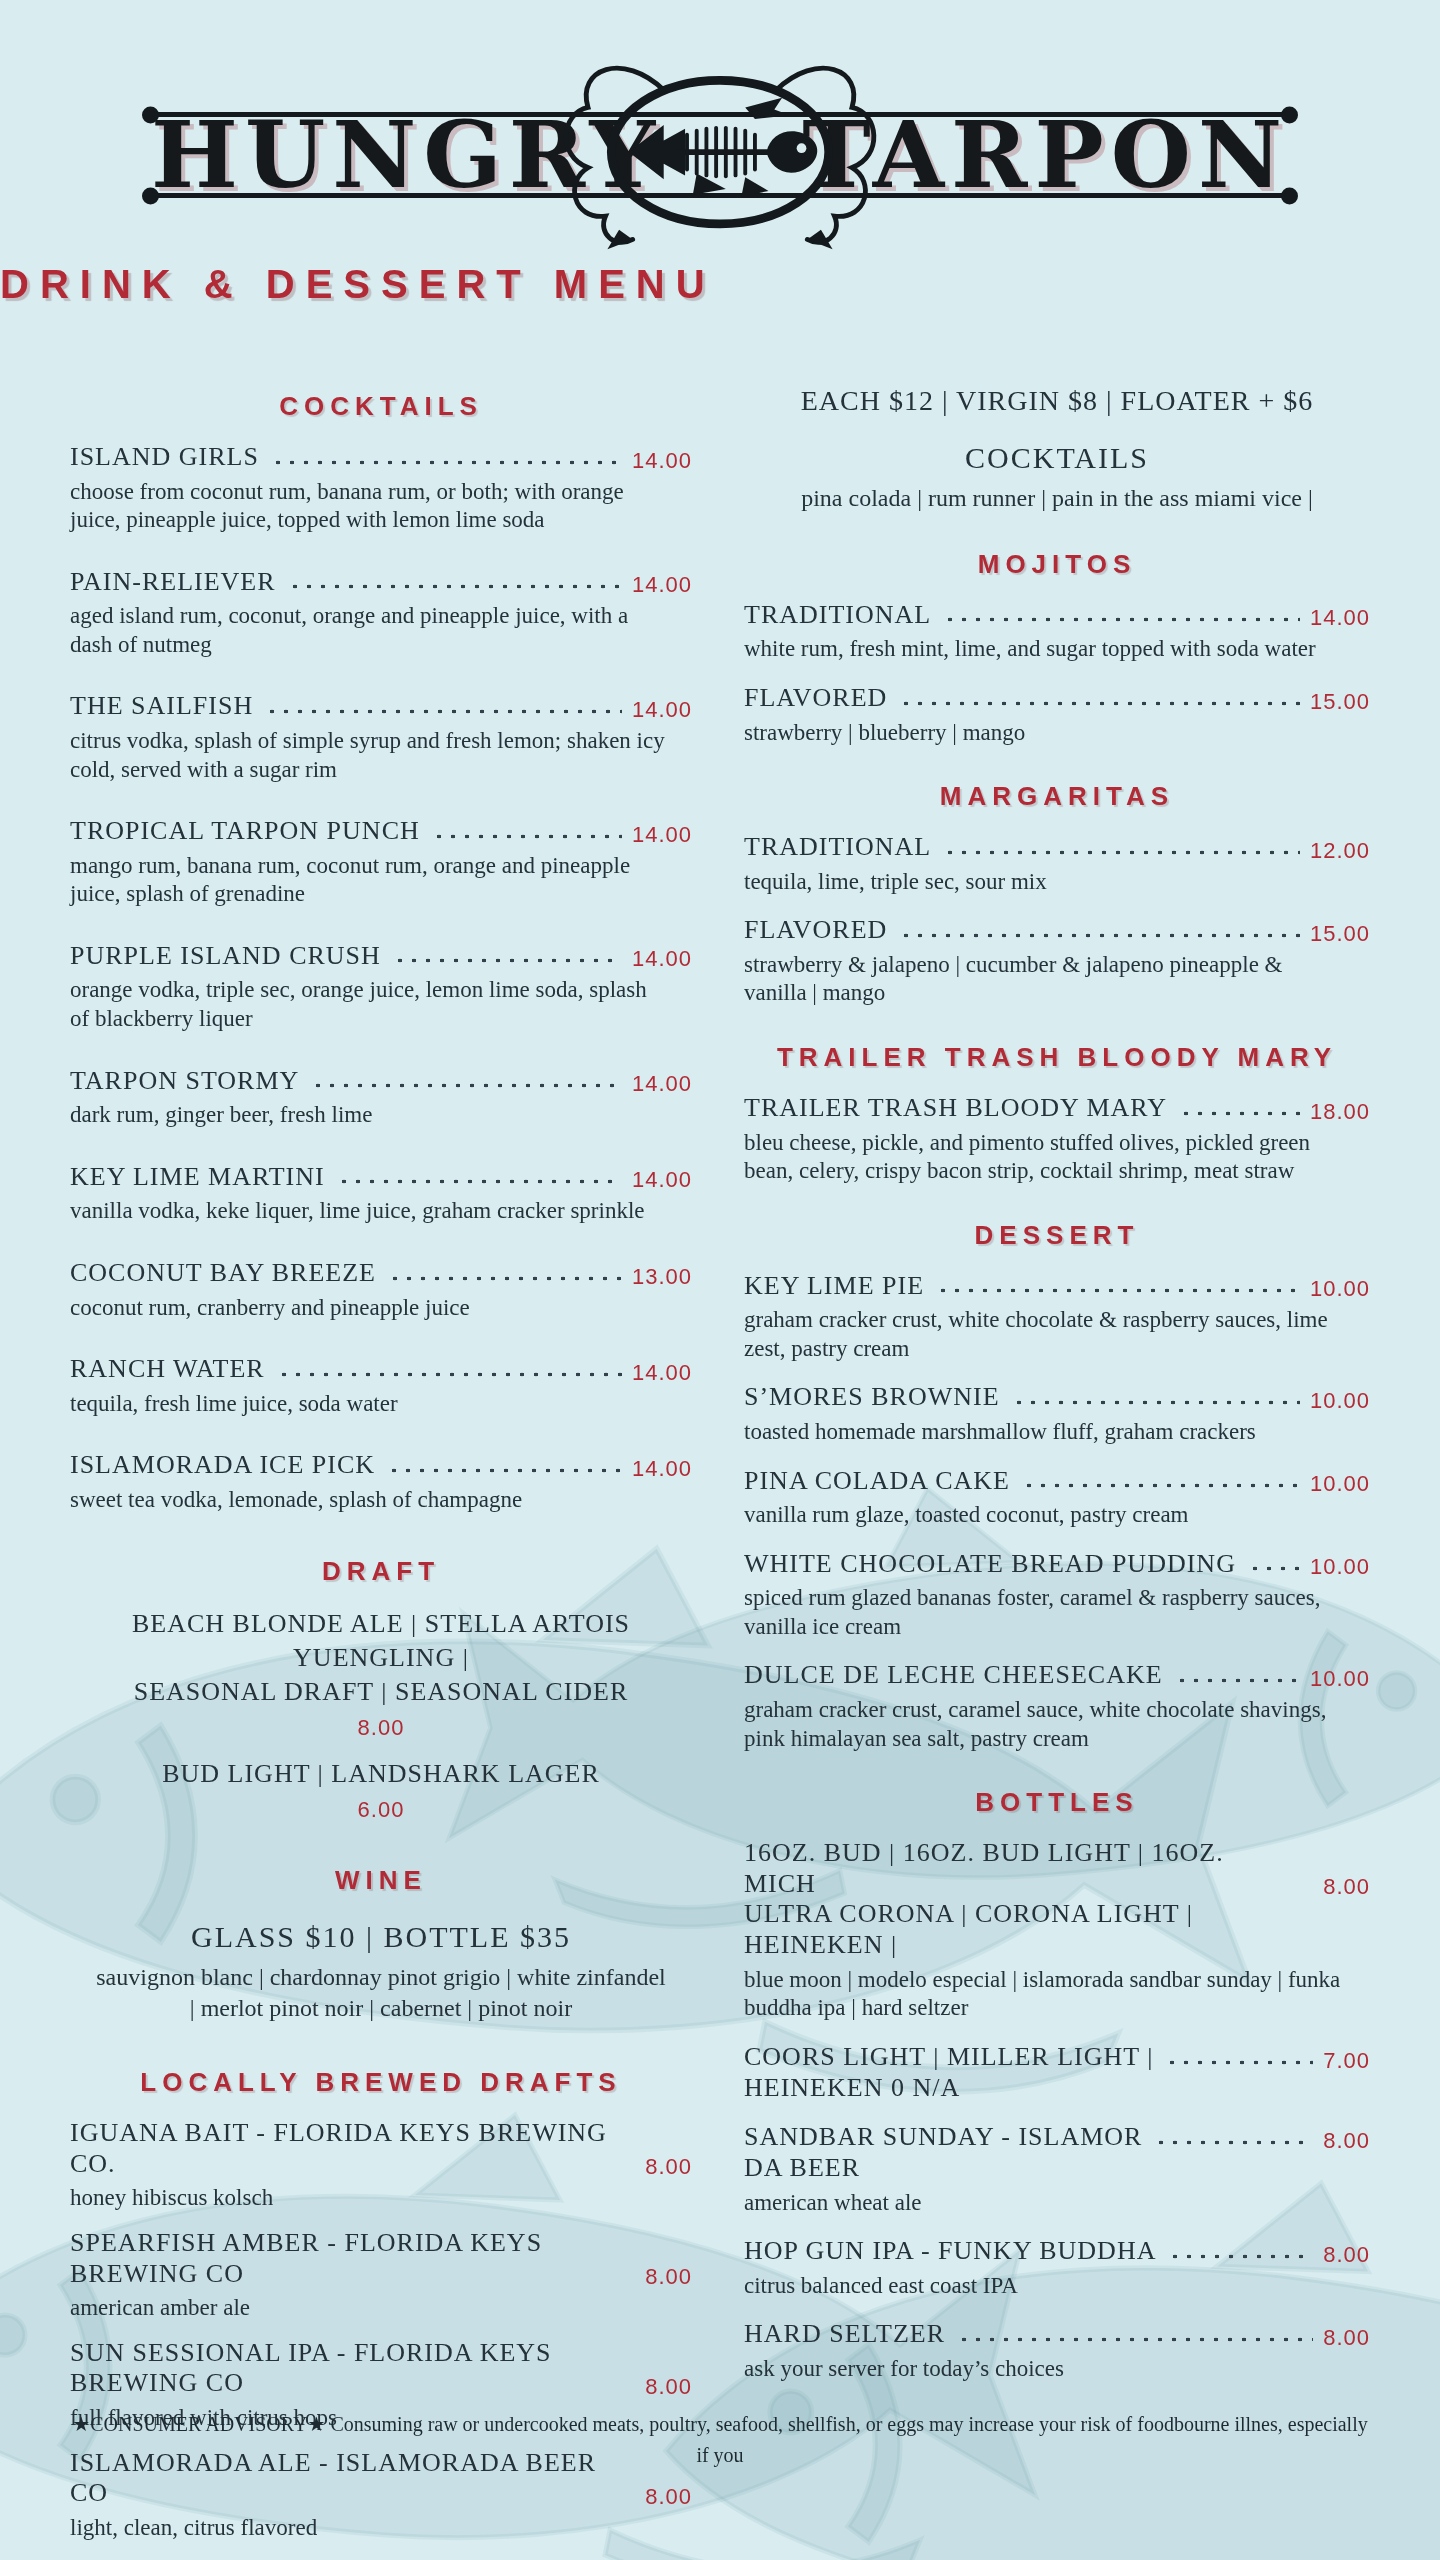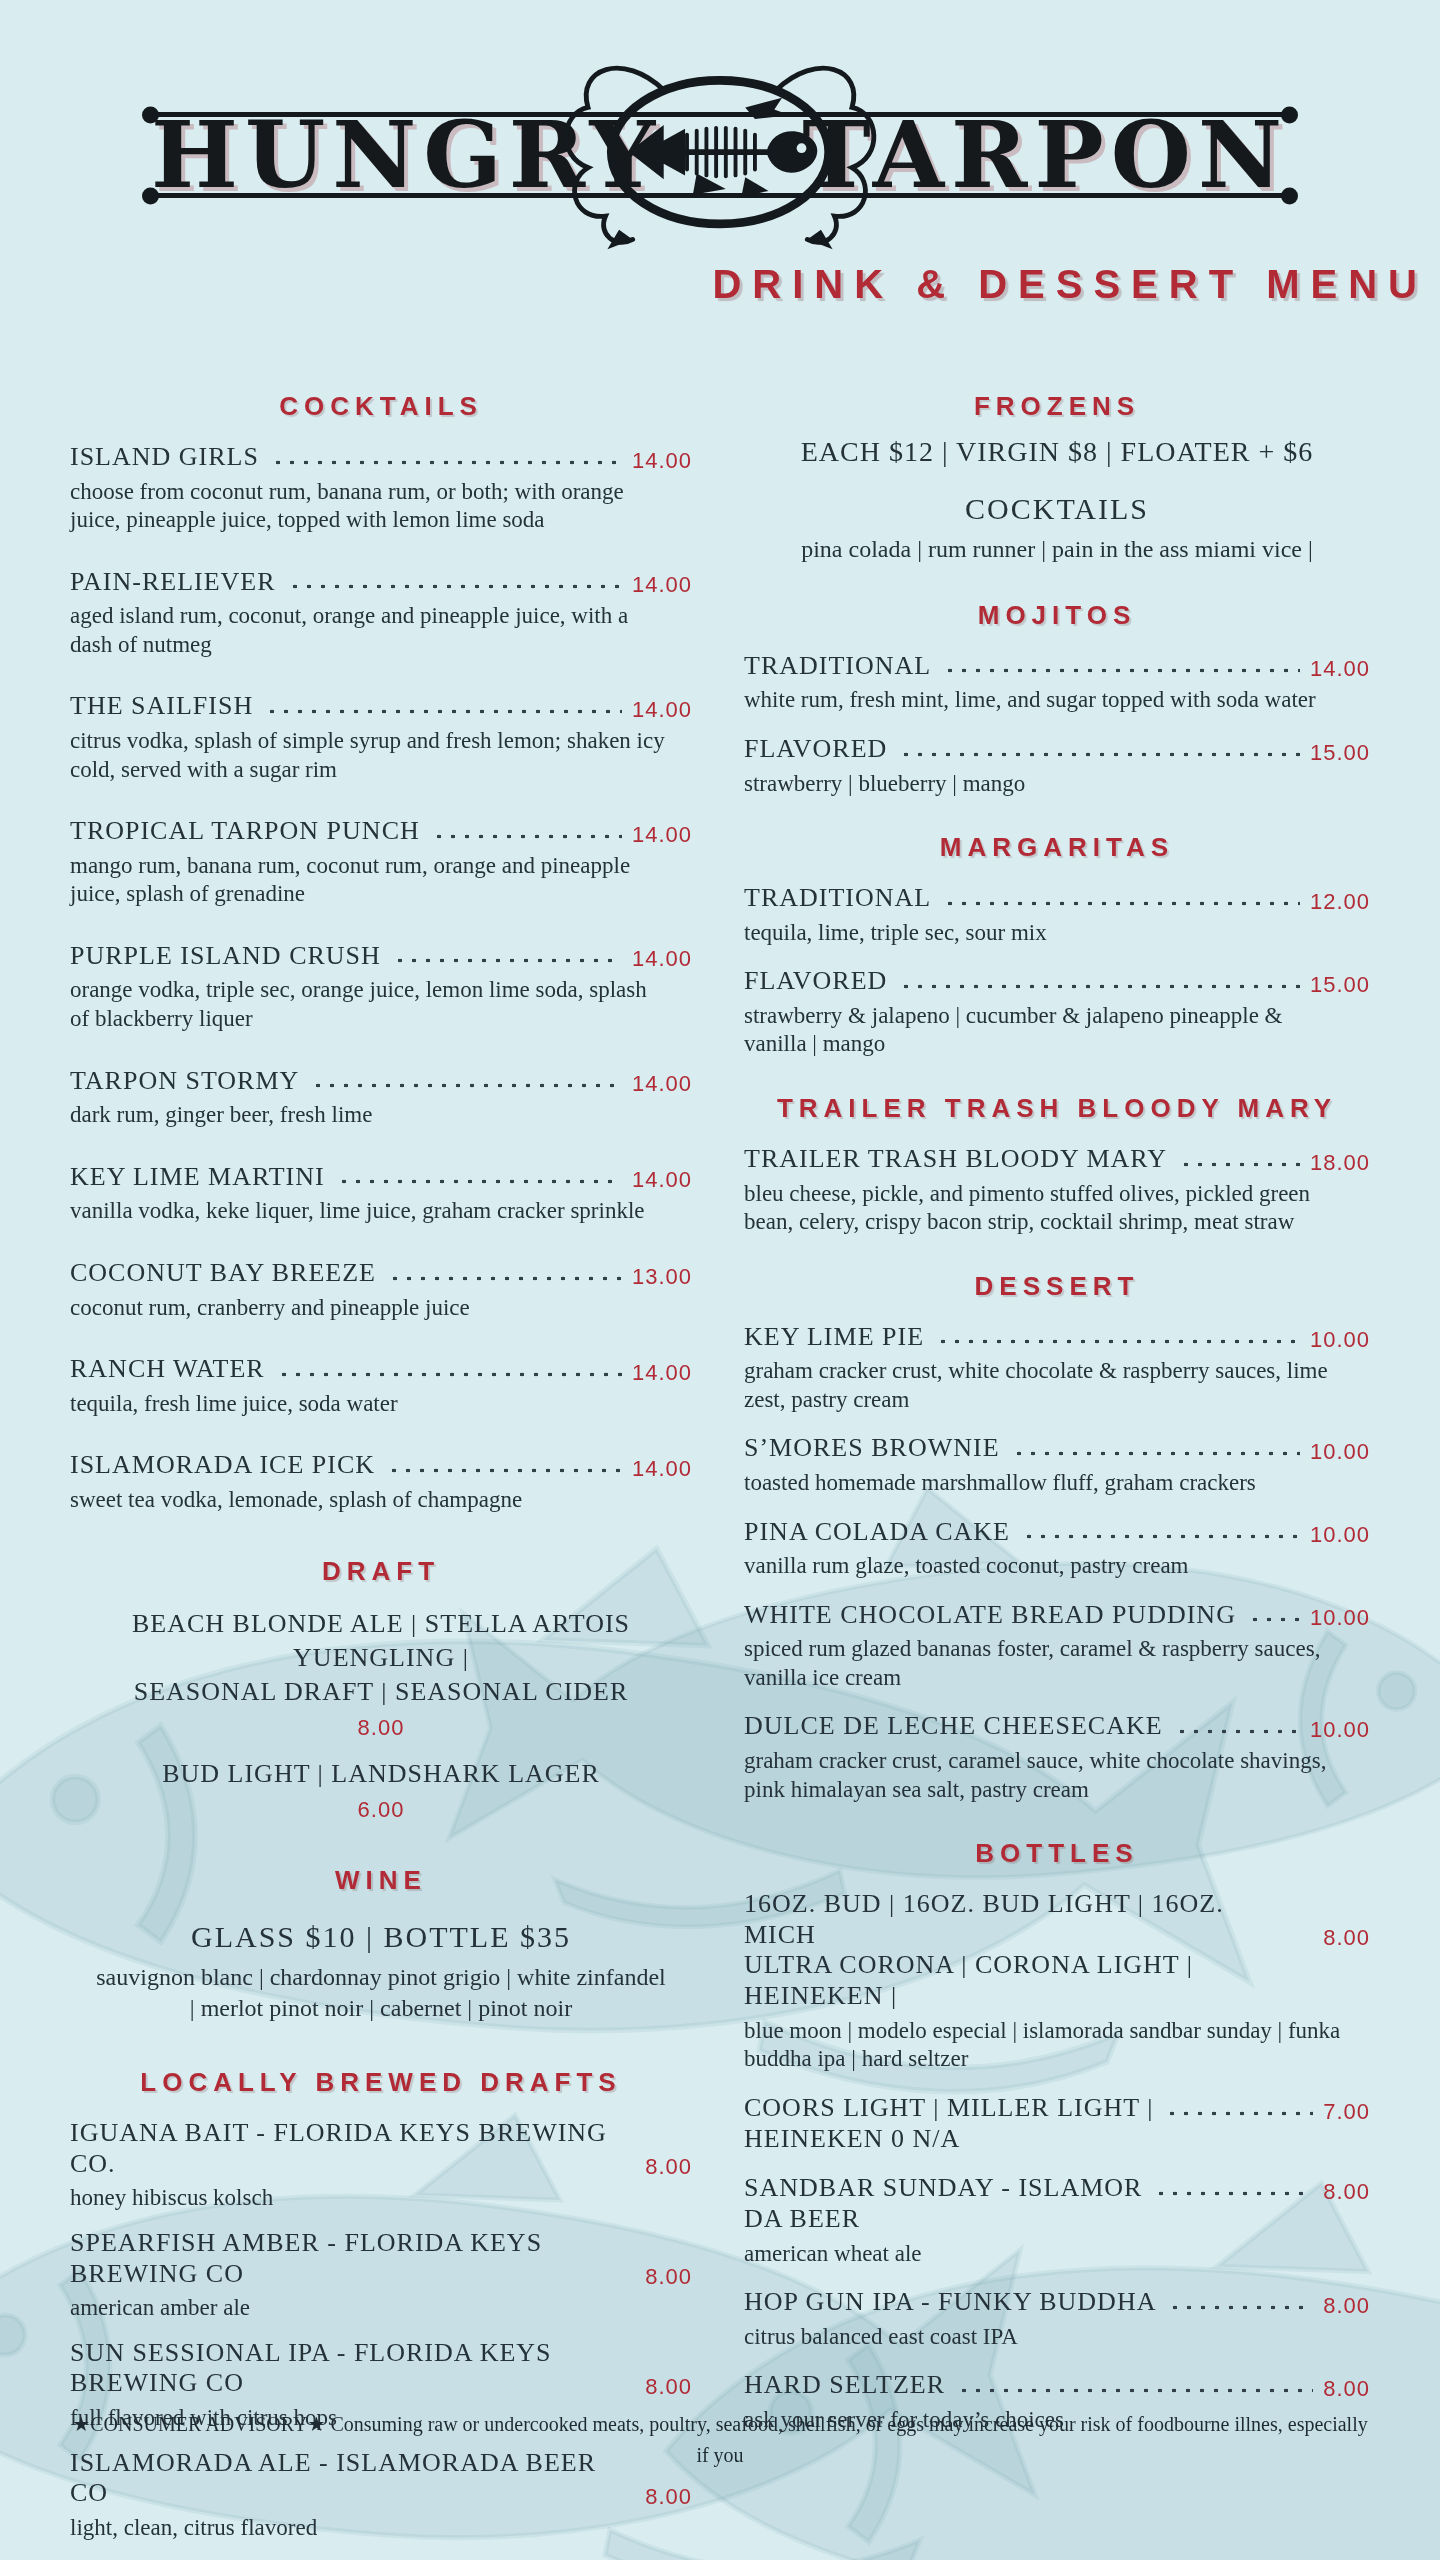--- a/index.html
+++ b/index.html
@@ -12,21 +12,21 @@
   .masthead{position:relative;width:1150px;margin:112px auto 0;}
   .rule{position:relative;height:5px;background:#14191d;}
   .rule .dot{position:absolute;top:50%;width:17px;height:17px;background:#14191d;border-radius:50%;transform:translateY(-50%);}
   .dot.l{left:-3px}.dot.r{right:-3px}
   .brand-row{display:flex;justify-content:space-between;align-items:center;height:76px;padding:0 6px;}
   .brand{font-family:"DejaVu Serif","Liberation Serif",serif;font-weight:700;font-size:92px;line-height:1;
          letter-spacing:7px;color:#15191c;text-shadow:4px 4px 0 rgba(176,106,110,.38);}
   .logo{position:absolute;left:50%;top:50%;transform:translate(-50%,-50%);width:330px;height:224px;z-index:2;}
 
   
-  .menu-title{margin:64px 12px 0;text-align:right;font-family:"Liberation Sans",sans-serif;font-weight:700;
+  .menu-title{margin:64px 0 0;text-align:left;font-family:"Liberation Sans",sans-serif;font-weight:700;
               font-size:40px;letter-spacing:11px;color:var(--accent,#b12a35);
               text-shadow:3px 3px 1px rgba(125,70,75,.28);}
 
   
   .columns{display:flex;gap:52px;padding:0 70px;margin-top:84px;align-items:flex-start;}
   .col{min-width:0;}
   #col-left{width:622px;flex:0 0 auto;}
   #col-right{flex:1;}
 
   .menu-section{margin-top:42px;}
@@ -268,21 +268,20 @@
                 <span class="item-name">ISLAMORADA ALE - ISLAMORADA BEER CO</span>
                 <span class="leader"></span>
                 <span class="item-price">8.00</span>
               </div>
               <div class="item-desc">light, clean, citrus flavored</div>
             </div>
           </section>
         </section>
       <section class="col" id="col-right">
           <section class="menu-section sec-frozens">
-            <h2 class="section-heading">FROZENS</h2>
             <div class="section-subtitle">EACH $12  |  VIRGIN $8  |  FLOATER + $6</div>
             <div class="section-subheading">COCKTAILS</div>
             <div class="center-line">pina colada | rum runner | pain in the ass miami vice |</div>
           </section>
           <section class="menu-section sec-mojitos">
             <h2 class="section-heading">MOJITOS</h2>
             <div class="menu-item">
               <div class="item-row">
                 <span class="item-name">TRADITIONAL</span>
                 <span class="leader"></span>

